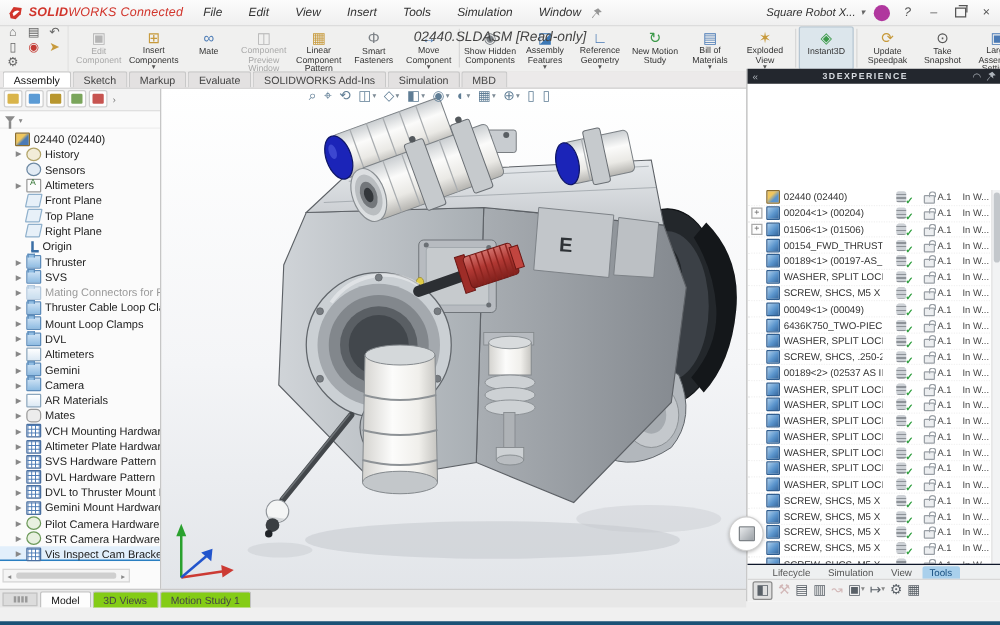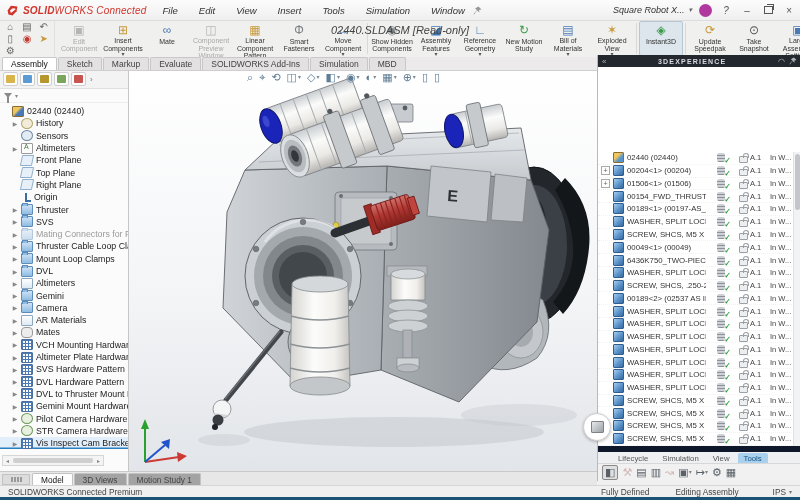--- a/index.html
+++ b/index.html
@@ -108,36 +108,36 @@
   .rstat{width:30px;flex:0 0 auto;display:flex;justify-content:center;position:relative;}
   .stk{width:8px;height:9px;background:repeating-linear-gradient(#cdd1d6 0 2px,#8d9298 2px 3px);border-radius:2px;}
   .chk{position:absolute;right:5px;bottom:-3px;color:#2f9e3f;font-size:8px;font-weight:bold;line-height:8px;}
   .rlock{width:14px;flex:0 0 auto;display:flex;justify-content:center;}
   .lock{width:7px;height:5px;border:1px solid #9aa0a6;border-radius:1px;background:#eceef0;position:relative;margin-top:4px;}
   .lock::before{content:'';position:absolute;top:-4px;left:3px;width:4px;height:4px;border:1.2px solid #9aa0a6;border-bottom:none;border-radius:3px 3px 0 0;}
   .rrev{width:20px;flex:0 0 auto;font-size:7.5px;color:#444;}
   .rmat{width:24px;flex:0 0 auto;font-size:7.5px;color:#444;white-space:nowrap;overflow:hidden;}
   .vsb{position:absolute;top:97px;bottom:29px;right:0;width:7px;background:#f2f3f4;border-left:1px solid #e2e2e2;}
   .vsb .vthumb{position:absolute;top:2px;left:1px;right:1px;height:56px;background:#c3c7cb;border-radius:3px;}
-  .rp-tabs{position:absolute;bottom:17px;left:0;right:0;height:12px;background:#eef0f1;border-top:6px solid #0f172a;display:flex;align-items:center;gap:2px;padding-left:14px;}
+  .rp-tabs{position:absolute;bottom:17px;left:0;right:0;height:12px;background:#eef0f1;border-top:1px solid #0f172a;display:flex;align-items:center;gap:2px;padding-left:14px;}
   .rptab{font-size:7.8px;color:#555;padding:1px 6px;border-radius:2px 2px 0 0;}
   .rptab.act{background:#a9d0ec;color:#174f80;}
   .rp-icons{position:absolute;bottom:0;left:0;right:0;height:17px;background:#f1f1f1;border-top:1px solid #d8d8d8;display:flex;align-items:center;gap:4px;padding:0 4px;}
   .rpi{font-size:11px;color:#5a6168;line-height:13px;display:flex;align-items:center;}
   .rpi .dd{font-size:6px;color:#888;}
   .rpi.sel{border:1px solid #8a8a8a;background:#e0e0e0;border-radius:2px;padding:0 2px;}
   .rpi.dis{color:#c39a9a;opacity:.65;}
   .float-widget{position:absolute;left:-15px;top:358px;width:26px;height:26px;border-radius:50%;background:#fff;
                 border:1px solid #cfcfcf;box-shadow:0 1px 3px rgba(0,0,0,.25);display:flex;align-items:center;justify-content:center;}
   .float-widget .fw-cube{width:11px;height:10px;background:linear-gradient(135deg,#e8eaec,#9aa0a6);border:1px solid #7d8287;border-radius:1px;}
   
   .doctabs{position:absolute;left:0;bottom:14px;width:597px;height:14px;background:#e7e7e7;border-top:1px solid #c9c9c9;display:flex;align-items:flex-end;z-index:15;}
   .tab-nav{width:26px;height:9px;margin:0 2px 1px 2px;background:#dcdcdc;border:1px solid #c2c2c2;display:flex;align-items:center;justify-content:center;gap:1px;}
   .tab-nav i{display:block;width:2px;height:5px;background:#9a9a9a;}
-  .dtab{font-size:8.3px;padding:1px 8px;border:1px solid #c2c2c2;border-bottom:none;background:#a3a3a3;color:#444;margin-right:1px;border-radius:2px 2px 0 0;}
+  .dtab{font-size:8.3px;padding:1px 8px;border:1px solid #c2c2c2;border-bottom:none;background:#84cc16;color:#444;margin-right:1px;border-radius:2px 2px 0 0;}
   .dtab.act{background:#fdfdfd;color:#111;}
   .statusbar{position:absolute;left:0;right:0;bottom:3px;height:11px;background:#f0f0f0;border-top:1px solid #d6d6d6;
              display:flex;align-items:center;font-size:8.3px;color:#444;padding:0 8px;z-index:40;}
   .statusbar .sp{flex:1;}
   .statusbar .sitem{margin-left:26px;white-space:nowrap;}
   .statusbar .units{margin-left:34px;display:flex;align-items:center;gap:3px;}
   .statusbar .units .dd{font-size:6px;color:#777;}
   .bottomstrip{position:absolute;left:0;right:0;bottom:0;height:3px;background:#1a5276;z-index:40;}
   svg text{font-family:"Liberation Sans",sans-serif;}
 </style>
@@ -1015,24 +1015,14 @@
         <i></i>
         <i></i>
       </span>
     <div id="doc-tabs" style="display:flex;align-items:flex-end">
         <span class="dtab act">Model</span>
         <span class="dtab">3D Views</span>
         <span class="dtab">Motion Study 1</span>
       </div>
   </div>
 
-  <div class="statusbar">
-    <span>SOLIDWORKS Connected Premium</span>
-    <span class="sp"></span>
-    <span class="sitem">Fully Defined</span>
-    <span class="sitem">Editing Assembly</span>
-    <span class="units">
-        <span>IPS</span>
-        <span class="dd">▾</span>
-      </span>
-  </div>
   <div class="bottomstrip"></div>
 </div>
 
 </body></html>

